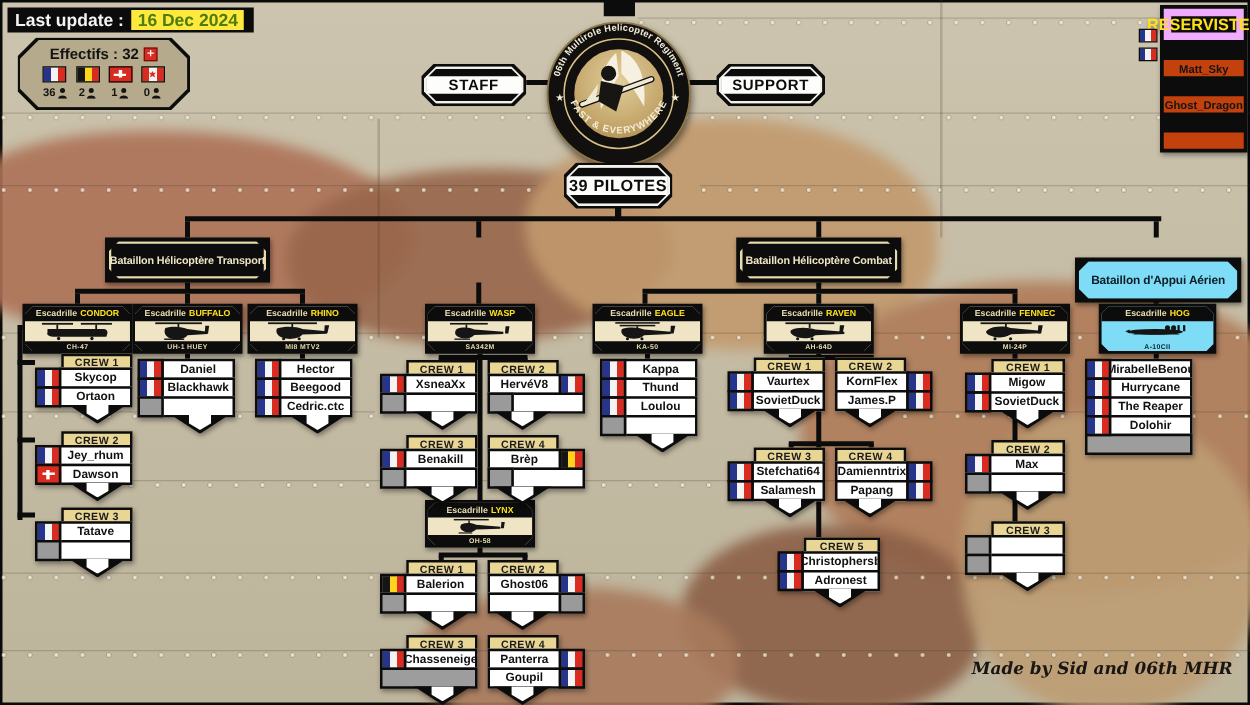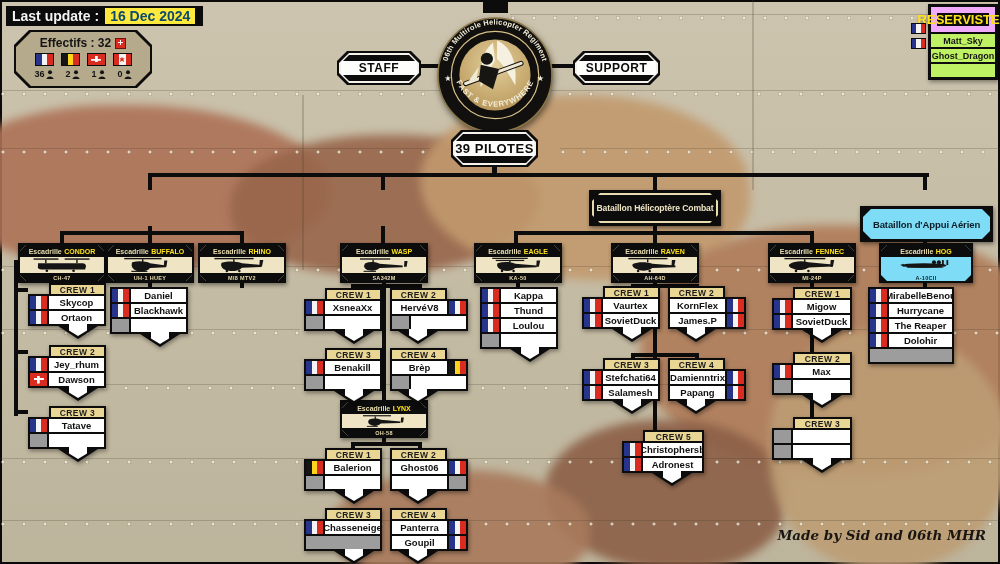--- a/index.html
+++ b/index.html
@@ -10,26 +10,26 @@
   .riv{position:absolute;height:6px;z-index:0;opacity:.8;border-top:1px solid rgba(70,60,45,.3);
     background-image:radial-gradient(circle at 3px 3px,rgba(250,245,230,.9) 1.1px,rgba(110,95,70,.4) 1.9px,transparent 2.4px);
     background-size:21px 6px;background-repeat:repeat-x;}
   .seam{position:absolute;width:2px;background:rgba(70,58,42,.22);z-index:0;}
   .ln{position:absolute;background:#0c0c0c;z-index:1;}
   .octA{clip-path:polygon(10px 0,calc(100% - 10px) 0,100% 10px,100% calc(100% - 10px),calc(100% - 10px) 100%,10px 100%,0 calc(100% - 10px),0 10px);}
   .octC{clip-path:polygon(15px 0,calc(100% - 15px) 0,100% 15px,100% calc(100% - 15px),calc(100% - 15px) 100%,15px 100%,0 calc(100% - 15px),0 15px);}
   
   .lastupd{position:absolute;left:6px;top:6px;z-index:3;background:#0b0b0b;display:flex;align-items:center;gap:6px;padding:2px 8px 2px 6px;}
   .lastupd .lbl{color:#f3f3f3;font-weight:700;font-size:14px;}
-  .lastupd .date{background:#ffe93d;color:#0c4a6e;font-weight:700;font-size:14px;padding:0 5px;}
+  .lastupd .date{background:#ffe93d;color:#4d7c0f;font-weight:700;font-size:14px;padding:0 5px;}
   .eff{position:absolute;left:14px;top:30px;width:138px;height:58px;background:#0c0c0c;padding:2px;box-sizing:border-box;z-index:3;filter:drop-shadow(1px 2px 2px rgba(0,0,0,.4));}
   .eff-in{width:100%;height:100%;background:#b5aa8b;display:flex;flex-direction:column;align-items:center;}
   .eff-title{margin-top:4px;display:flex;align-items:center;gap:4px;font-weight:700;font-size:12px;color:#141414;}
   .eff-cols{display:flex;gap:7px;margin-top:3px;}
-  .eff-col{display:flex;flex-direction:column;align-items:flex-end;gap:3px;}
+  .eff-col{display:flex;flex-direction:column;align-items:center;gap:3px;}
   .cnt{display:flex;align-items:center;gap:1px;font-weight:700;font-size:9px;color:#141414;}
   .chip{position:relative;flex:none;width:21px;border:2px solid #0c0c0c;box-sizing:border-box;background:#9a9a9a;}
   .nchip{width:19px;height:13px;border:1.5px solid #0c0c0c;box-sizing:border-box;background:#9a9a9a;position:relative;}
   .schip{width:11px;height:11px;border:1px solid #6b1610;box-sizing:border-box;}
   .rchip{position:absolute;width:15px;height:11px;border:1.5px solid #0c0c0c;box-sizing:border-box;z-index:3;}
   .flag-fr{background:linear-gradient(90deg,#27348b 33.3%,#f4f4f4 33.3% 66.6%,#d92b20 66.6%);}
   .flag-be{background:linear-gradient(90deg,#151515 33.3%,#ffd41d 33.3% 66.6%,#d92b20 66.6%);}
   .flag-ch{background:linear-gradient(#fff,#fff) center/58% 16% no-repeat,linear-gradient(#fff,#fff) center/16% 58% no-repeat,#d92b20;}
   .flag-ca{background:linear-gradient(90deg,#d92b20 30%,#f4f4f4 30% 70%,#d92b20 70%);}
   .flag-ca::after{content:"";position:absolute;left:50%;top:50%;width:6px;height:6px;transform:translate(-50%,-50%);background:#d92b20;
@@ -73,21 +73,21 @@
   .gbar{height:17px;flex:none;background:#9d9d9d;border:2px solid #0c0c0c;box-sizing:border-box;}
   .chev{position:relative;height:15px;width:46px;flex:none;}
   .chev::before{content:"";position:absolute;inset:0;background:#0c0c0c;clip-path:polygon(0 0,100% 0,50% 100%);}
   .chev::after{content:"";position:absolute;left:14px;right:14px;top:0;height:12px;background:#fff;
     clip-path:polygon(0 0,100% 0,100% 55%,50% 100%,0 55%);}
   .cvL{margin-left:27px;}
   .cvR{margin-left:5px;}
   
   .res{position:absolute;left:928px;top:4px;width:70px;background:#0c0c0c;padding:3px;box-sizing:border-box;z-index:3;filter:drop-shadow(1px 2px 2px rgba(0,0,0,.4));}
   .res-h{height:13px;border:6px solid #f0abfc;display:flex;align-items:center;justify-content:center;color:#ffe11a;font-weight:700;font-size:13px;}
-  .res-row{height:13px;margin-top:2px;background:#bef264;display:flex;align-items:center;justify-content:center;font-weight:700;font-size:9px;color:#141414;}
+  .res-row{height:13px;margin-top:16px;background:#c2410c;display:flex;align-items:center;justify-content:center;font-weight:700;font-size:9px;color:#141414;}
   .credit{position:absolute;right:14px;top:527px;z-index:3;font-family:"DejaVu Serif",serif;font-style:italic;font-weight:700;font-size:13.5px;color:#181512;}
   .logo{position:absolute;left:434px;top:14px;width:122px;height:122px;z-index:2;filter:drop-shadow(1px 3px 3px rgba(0,0,0,.5));}
   .heli{display:block;}
 </style>
 </head>
 <body>
 
 <div class="stage">
 
   <div class="blob" style="left:-50px;top:105px;width:380px;height:165px;background:#ad7257;border-radius:45% 55% 50% 48%;"></div>
@@ -258,20 +258,23 @@
 
   <div class="res">
     <div class="res-h">RESERVISTES</div>
     <div class="res-row">Matt_Sky</div>
     <div class="res-row">Ghost_Dragon</div>
     <div class="res-row"></div>
   </div>
   <span class="rchip flag-fr" style="left:911px;top:23px;"></span>
   <span class="rchip flag-fr" style="left:911px;top:38px;"></span>
 
+  <div class="bat" style="left:84px;top:190px;">
+    <div class="bat-in">Bataillon Hélicoptère Transport</div>
+  </div>
   <div class="bat" style="left:589px;top:190px;">
     <div class="bat-in">Bataillon Hélicoptère Combat</div>
   </div>
   <div class="bat blue" style="left:860px;top:190px;width:133px;margin-top:16px;">
     <div class="bat-in" style="font-size:9.5px">Bataillon d'Appui Aérien</div>
   </div>
 
   <div class="esc" style="left:18px;top:243px;">
     <div class="esc-in">
       <div class="esc-title">
@@ -492,20 +495,35 @@
         <span class="chip flag-fr"></span>
         <span class="field">Blackhawk</span>
       </div>
     <div class="row">
         <span class="chip"></span>
         <span class="field"></span>
       </div>
     <div class="chev cvL"></div>
   </div>
 
+  <div class="crew" style="left:204px;top:287px;width:78px;">
+    <div class="row">
+        <span class="chip flag-fr"></span>
+        <span class="field">Hector</span>
+      </div>
+    <div class="row">
+        <span class="chip flag-fr"></span>
+        <span class="field">Beegood</span>
+      </div>
+    <div class="row">
+        <span class="chip flag-fr"></span>
+        <span class="field">Cedric.ctc</span>
+      </div>
+    <div class="chev cvL"></div>
+  </div>
 
   <div class="crew" style="left:304px;top:288px;width:78px;">
     <div class="hdr hL">CREW 1</div>
     <div class="row">
         <span class="chip flag-fr"></span>
         <span class="field">XsneaXx</span>
       </div>
     <div class="row">
         <span class="chip"></span>
         <span class="field"></span>

